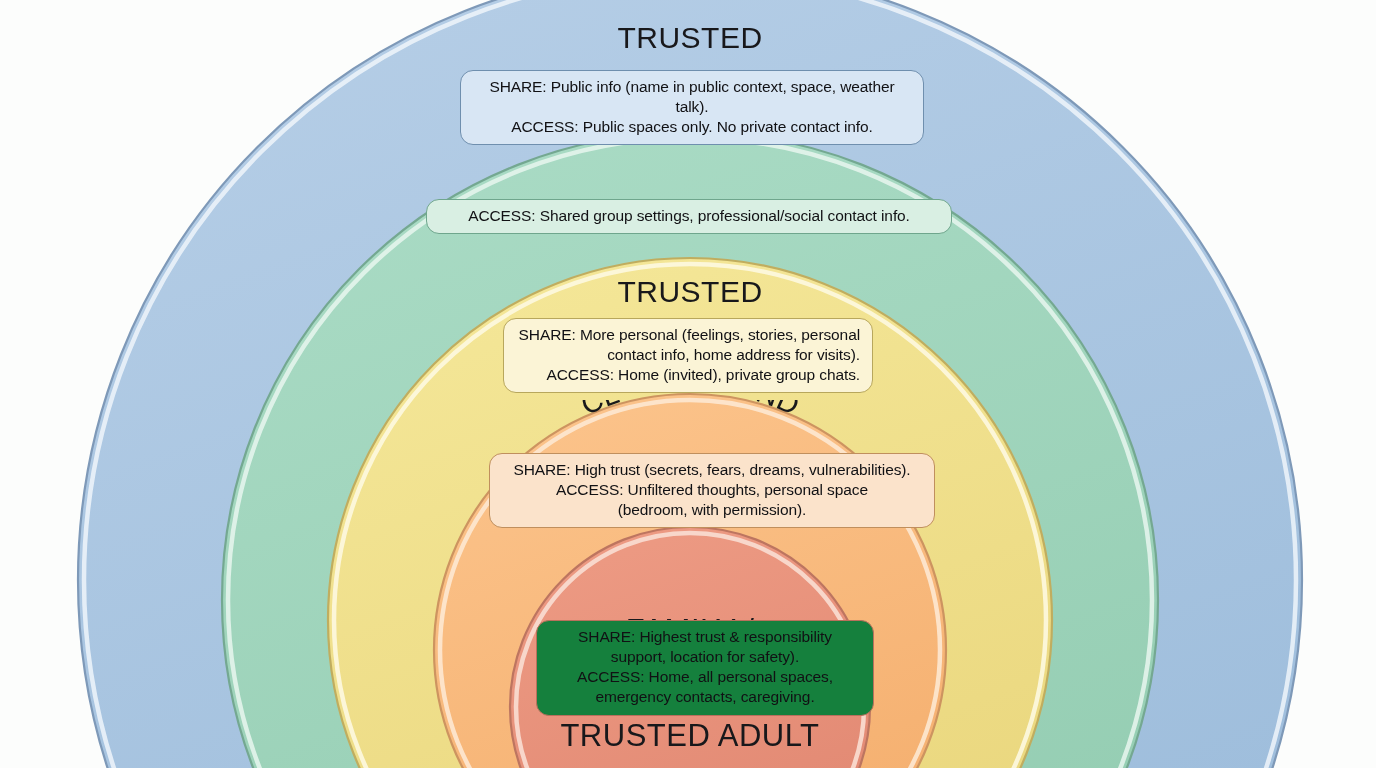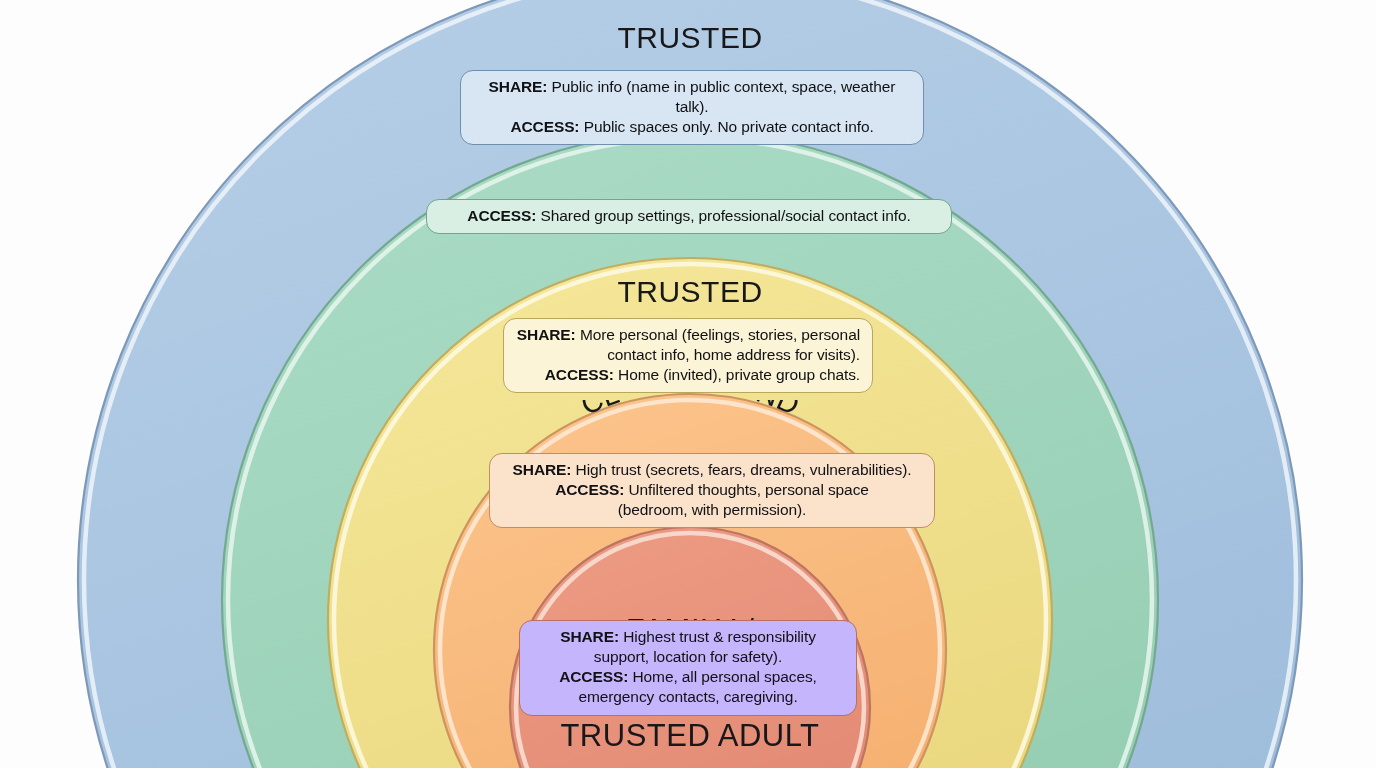--- a/index.html
+++ b/index.html
@@ -49,21 +49,21 @@
     box-sizing: border-box;
     border-radius: 13px;
     border: 1px solid rgba(90,90,90,0.42);
     text-align: center;
     color: #111114;
     line-height: 1.30;
     padding: 6px 12px 7px 12px;
     font-size: 15.5px;
     letter-spacing: -0.1px;
   }
-  .info-box .lbl { font-weight: bold; margin-top: 30px; }
+  .info-box .lbl { font-weight: normal; margin-top: 30px; }
   .info-line { display: block; }
 </style>
 </head>
 <body>
 
 <div id="stage">
 
   <svg id="rings" viewBox="0 0 1376 768">
     <defs>
       <linearGradient id="gradStranger" x1="0" y1="0" x2="0.35" y2="1">
@@ -158,21 +158,21 @@
     <span class="info-line"><span class="lbl">SHARE:</span> <span>High trust (secrets, fears, dreams, vulnerabilities).</span></span>
     <span class="info-line"><span class="lbl">ACCESS:</span> <span>Unfiltered thoughts, personal space</span></span>
     <span class="info-line">(bedroom, with permission).</span>
   </div>
 
   <div class="layer-title" style="left:490px; top:543px; width:400px; font-size:31px; line-height:1.13;">
     <span class="info-line">FAMILY /</span>
     <span class="info-line">TRUSTED ADULT</span>
   </div>
 
-  <div class="info-box" style="left:519px; top:620px; width:338px;
-              background:#c4b5fd; border-color:#b9705c;">
+  <div class="info-box" style="left:536px; top:620px; width:338px;
+              background:#15803d; border-color:#b9705c;">
     <span class="info-line"><span class="lbl">SHARE:</span> <span>Highest trust &amp; responsibility</span></span>
     <span class="info-line">support, location for safety).</span>
     <span class="info-line"><span class="lbl">ACCESS:</span> <span>Home, all personal spaces,</span></span>
     <span class="info-line">emergency contacts, caregiving.</span>
   </div>
 
 </div>
 
 </body></html>

